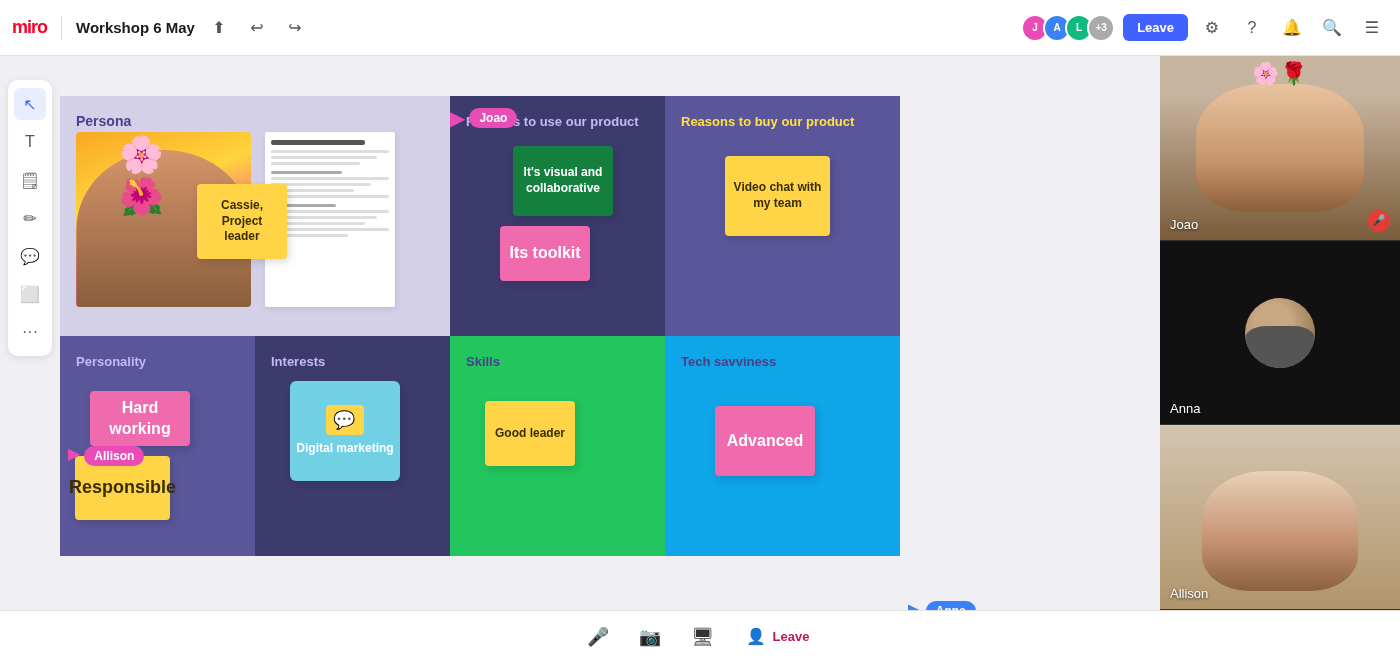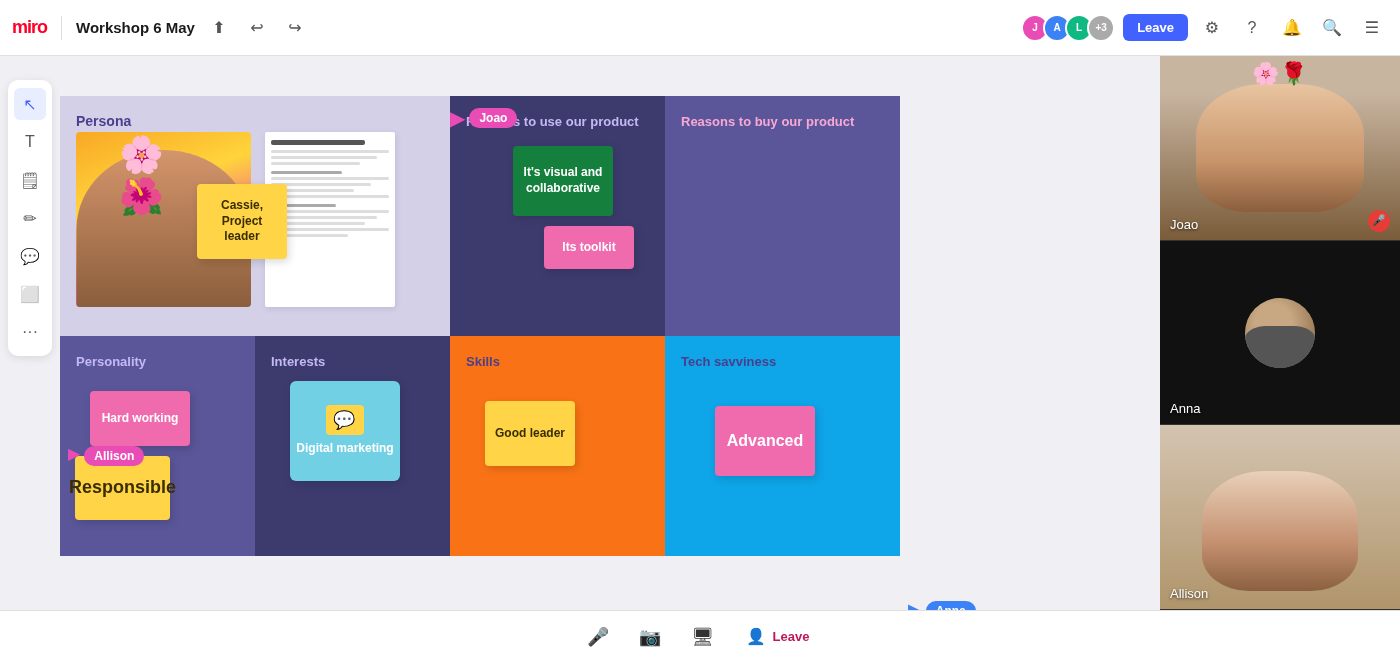--- a/index.html
+++ b/index.html
@@ -295,21 +295,21 @@
       background: #5a5699;
       position: relative;
       padding: 16px;
     }
     .cell-interests-b {
       background: #3d3b6e;
       position: relative;
       padding: 16px;
     }
     .cell-skills-b {
-      background: #f97316;
+      background: #22c55e;
       position: relative;
       padding: 16px;
     }
     .cell-tech-b {
       background: #0ea5e9;
       position: relative;
       padding: 16px;
     }
 
     
@@ -424,34 +424,35 @@
         </div>
         
         <div class="sticky sticky-yellow" style="width:90px;height:75px;left:137px;top:88px;font-size:12px;">Cassie, Project leader</div>
       </div>
 
       <div class="cell-top-reasons-use">
         <span class="cell-label" style="color:#c4b8f5;font-size:13px;">Reasons to use our product</span>
         
         <div class="sticky sticky-blue" style="width:100px;height:70px;left:63px;top:50px;font-size:12px;">It's visual and collaborative</div>
         
-        <div class="sticky sticky-pink" style="width:90px;height:43px;left:50px;top:130px;font-size:12px;margin-left:44px;">Its toolkit</div>
+        <div class="sticky sticky-pink" style="width:90px;height:55px;left:50px;top:130px;font-size:16px;">Its toolkit</div>
       </div>
 
       <div class="cell-top-reasons-buy">
-        <span class="cell-label" style="color:#f9a8d4;font-size:13px;">Reasons to buy our product</span>
-        
+        <span class="cell-label" style="color:#fde047;font-size:13px;">Reasons to buy our product</span>
+        
+        <div class="sticky sticky-yellow" style="width:105px;height:80px;left:60px;top:60px;font-size:12px;">Video chat with my team</div>
       </div>
     </div>
 
     <div class="bottom-grid">
 
       <div class="cell-personality-b">
         <span class="cell-label" style="color:#c4b8f5;font-size:13px;">Personality</span>
-        <div class="sticky sticky-pink" style="width:100px;height:55px;left:30px;top:55px;font-size:12px;">Hard working</div>
+        <div class="sticky sticky-pink" style="width:100px;height:55px;left:30px;top:55px;font-size:16px;">Hard working</div>
         <div class="sticky sticky-yellow" style="width:95px;height:64px;left:15px;top:120px;font-size:18px;">Responsible</div>
       </div>
 
       <div class="cell-interests-b">
         <span class="cell-label" style="color:#c4b8f5;font-size:13px;">Interests</span>
         
         <div style="position:absolute;left:35px;top:45px;width:110px;height:100px;background:#72d0e4;border-radius:6px;display:flex;flex-direction:column;align-items:center;justify-content:center;gap:6px;box-shadow:2px 3px 8px rgba(0,0,0,0.15);">
           <div style="background:#ffd447;border-radius:4px;padding:4px 8px;font-size:18px;">💬</div>
           <div style="font-size:12px;font-weight:700;color:#fff;text-align:center;line-height:1.3;">Digital marketing</div>
         </div>

